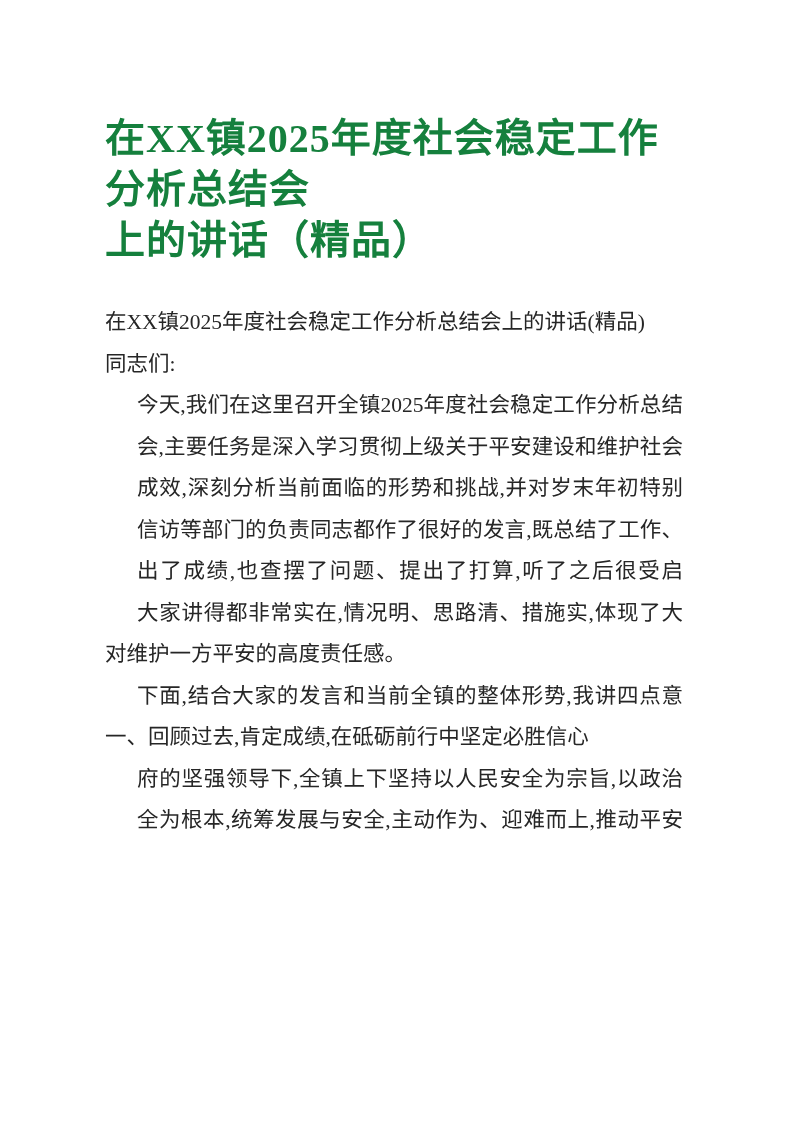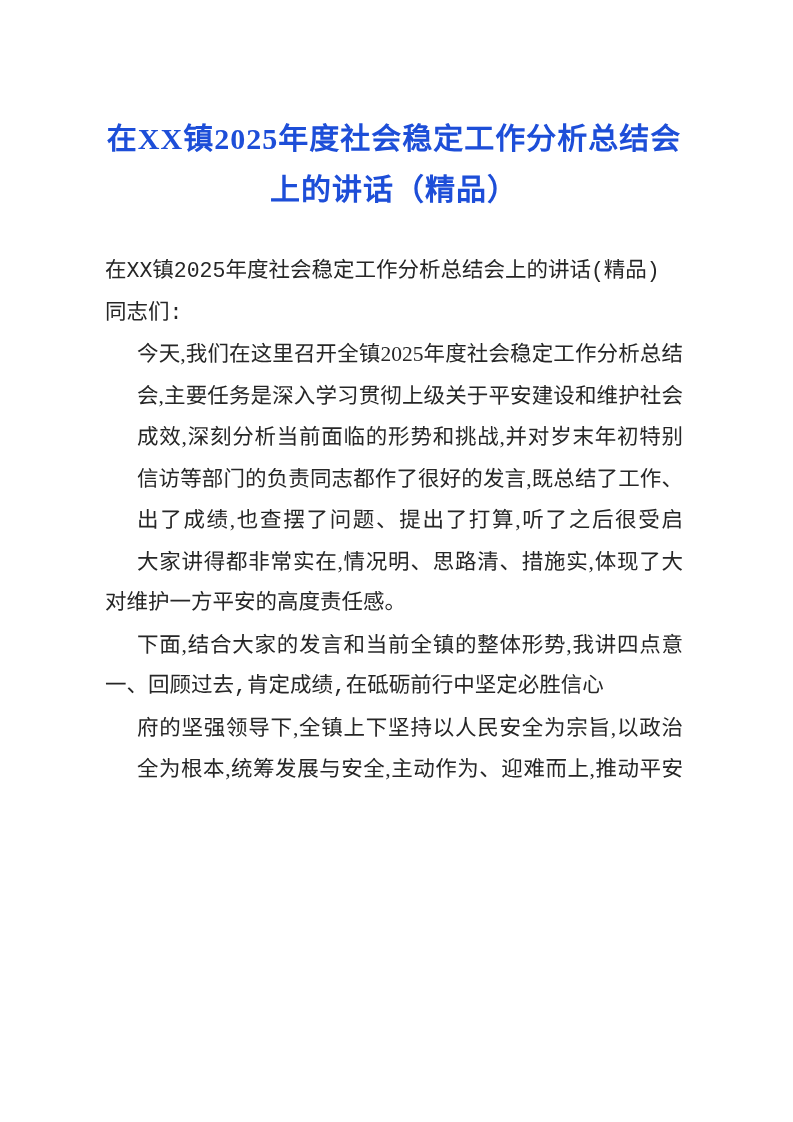--- a/index.html
+++ b/index.html
@@ -13,24 +13,24 @@
     height: 1122px;
     margin: 0;
     background: #ffffff;
     box-sizing: border-box;
     padding: 113px 110px 0 105px;
     overflow: hidden;
     font-family: "Liberation Serif", "DejaVu Serif", serif;
   }
   .doc-title {
     font-weight: bold;
-    color: #1d4ed8;
-    font-size: 30px;
+    color: #15803d;
+    font-size: 40px;
     line-height: 51px;
-    text-align: center;
+    text-align: left;
     letter-spacing: 1px;
   }
   .doc-body {
     margin-top: 36px;
     color: #262626;
     font-size: 21.5px;
   }
   .text-line {
     height: 41.5px;
     line-height: 41.5px;
@@ -39,21 +39,20 @@
   
   .text-line.fill {
     text-align: justify;
     text-align-last: justify;
     text-justify: inter-character;
     margin-left: 32px;
   }
   .text-line.natural {
     text-align: right;
     text-align-last: left;
-    font-family: Liberation Mono, monospace;
   }
 </style>
 </head>
 <body>
 
 <div class="page">
 
   <div class="doc-title">
     <div class="title-line">在XX镇2025年度社会稳定工作分析总结会</div>
     <div class="title-line">上的讲话（精品）</div>

